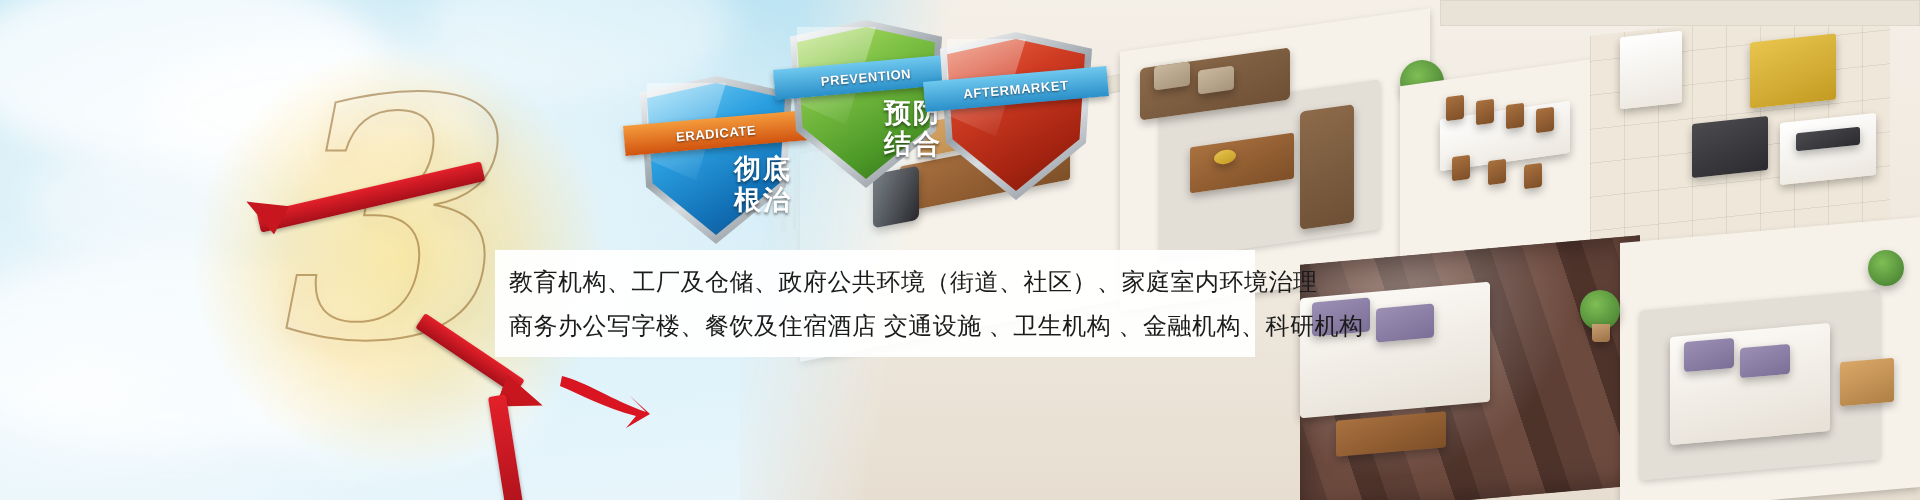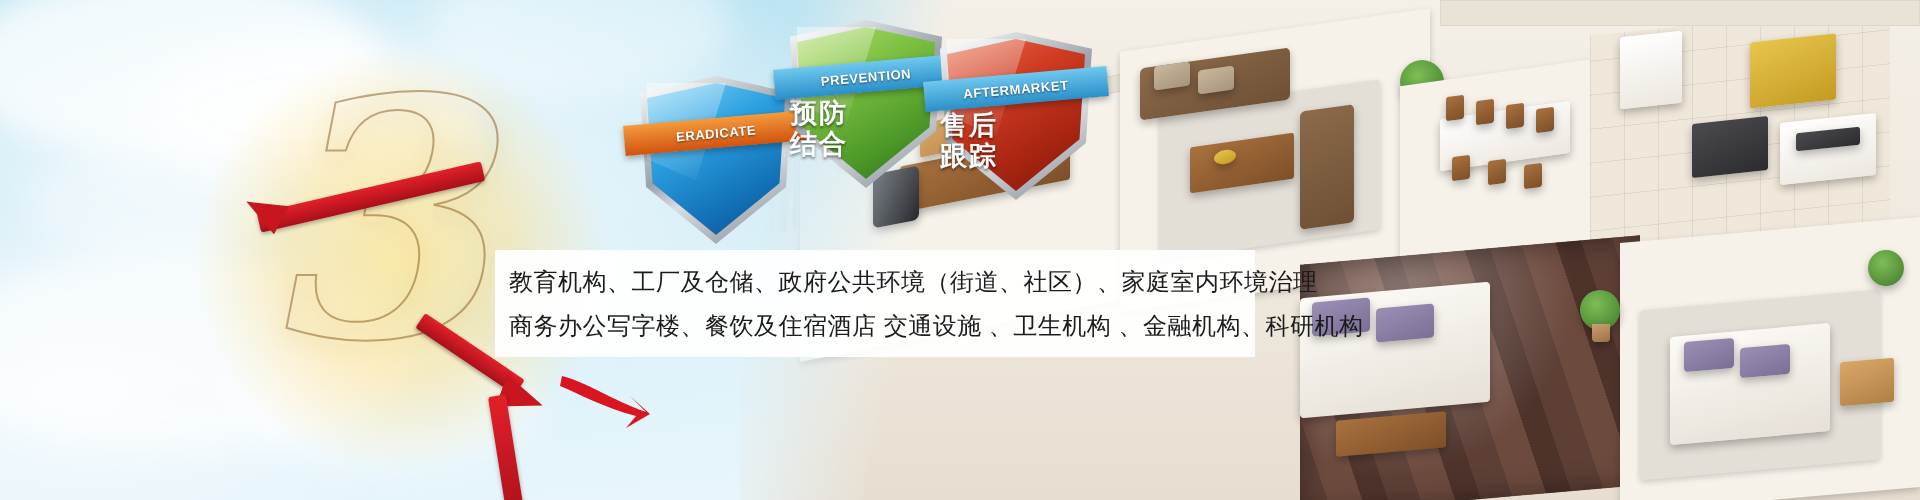--- a/index.html
+++ b/index.html
@@ -126,21 +126,21 @@
     display:flex; align-items:center; justify-content:center;
     color:#fff; font-weight:700; font-size:13px; letter-spacing:.6px;
     text-shadow:0 1px 2px rgba(0,0,0,.55);
     box-shadow:0 3px 6px rgba(0,0,0,.3);
     transform:rotate(-5deg);
   }
   .sash-blue{ background:linear-gradient(180deg,#6fc8ee,#2a8fc9); }
   .sash-orange{ background:linear-gradient(180deg,#f49b3c,#d1530f); }
   .cn{
     position:absolute; left:0; right:0; top:78px;
-    text-align:left; color:#fff; font-weight:700;
+    text-align:right; color:#fff; font-weight:700;
     font-size:27px; line-height:31px; letter-spacing:2px;
     text-shadow:0 2px 3px rgba(0,0,0,.5);
   }
   .sh-a{ left:0;   top:62px; }
   .sh-b{ left:150px; top:6px; }
   .sh-c{ left:300px; top:18px; }
 
   
   .panel{
     position:absolute; left:495px; top:250px; width:760px; height:107px;
@@ -254,42 +254,42 @@
   <svg class="arrow-red" viewBox="0 0 92 62">
     <path d="M2,4 C26,10 52,28 86,40 L70,24 L90,42 L66,56 L76,44 C44,36 20,22 0,14 Z" fill="#d81520"></path>
   </svg>
 
   <div class="shields">
 
     <div class="shield sh-blue sh-a">
       <div class="rim"></div>
       <div class="inner"></div>
       <div class="gloss"></div>
+      <div class="cn">
+        <span>彻底</span><br>
+        <span>根治</span>
+      </div>
       <div class="sash sash-orange">ERADICATE</div>
     </div>
 
     <div class="shield sh-green sh-b">
       <div class="rim"></div>
       <div class="inner"></div>
       <div class="gloss"></div>
       <div class="cn">
         <span>预防</span><br>
         <span>结合</span>
       </div>
       <div class="sash sash-blue">PREVENTION</div>
     </div>
 
     <div class="shield sh-red sh-c">
       <div class="rim"></div>
       <div class="inner"></div>
       <div class="gloss"></div>
-      <div class="cn">
-        <span>售后</span><br>
-        <span>跟踪</span>
-      </div>
       <div class="sash sash-blue">AFTERMARKET</div>
     </div>
 
   </div>
 
   <div class="panel">
     <p>教育机构、工厂及仓储、政府公共环境（街道、社区）、家庭室内环境治理</p>
     <p>商务办公写字楼、餐饮及住宿酒店 交通设施 、卫生机构 、金融机构、科研机构</p>
   </div>
 

